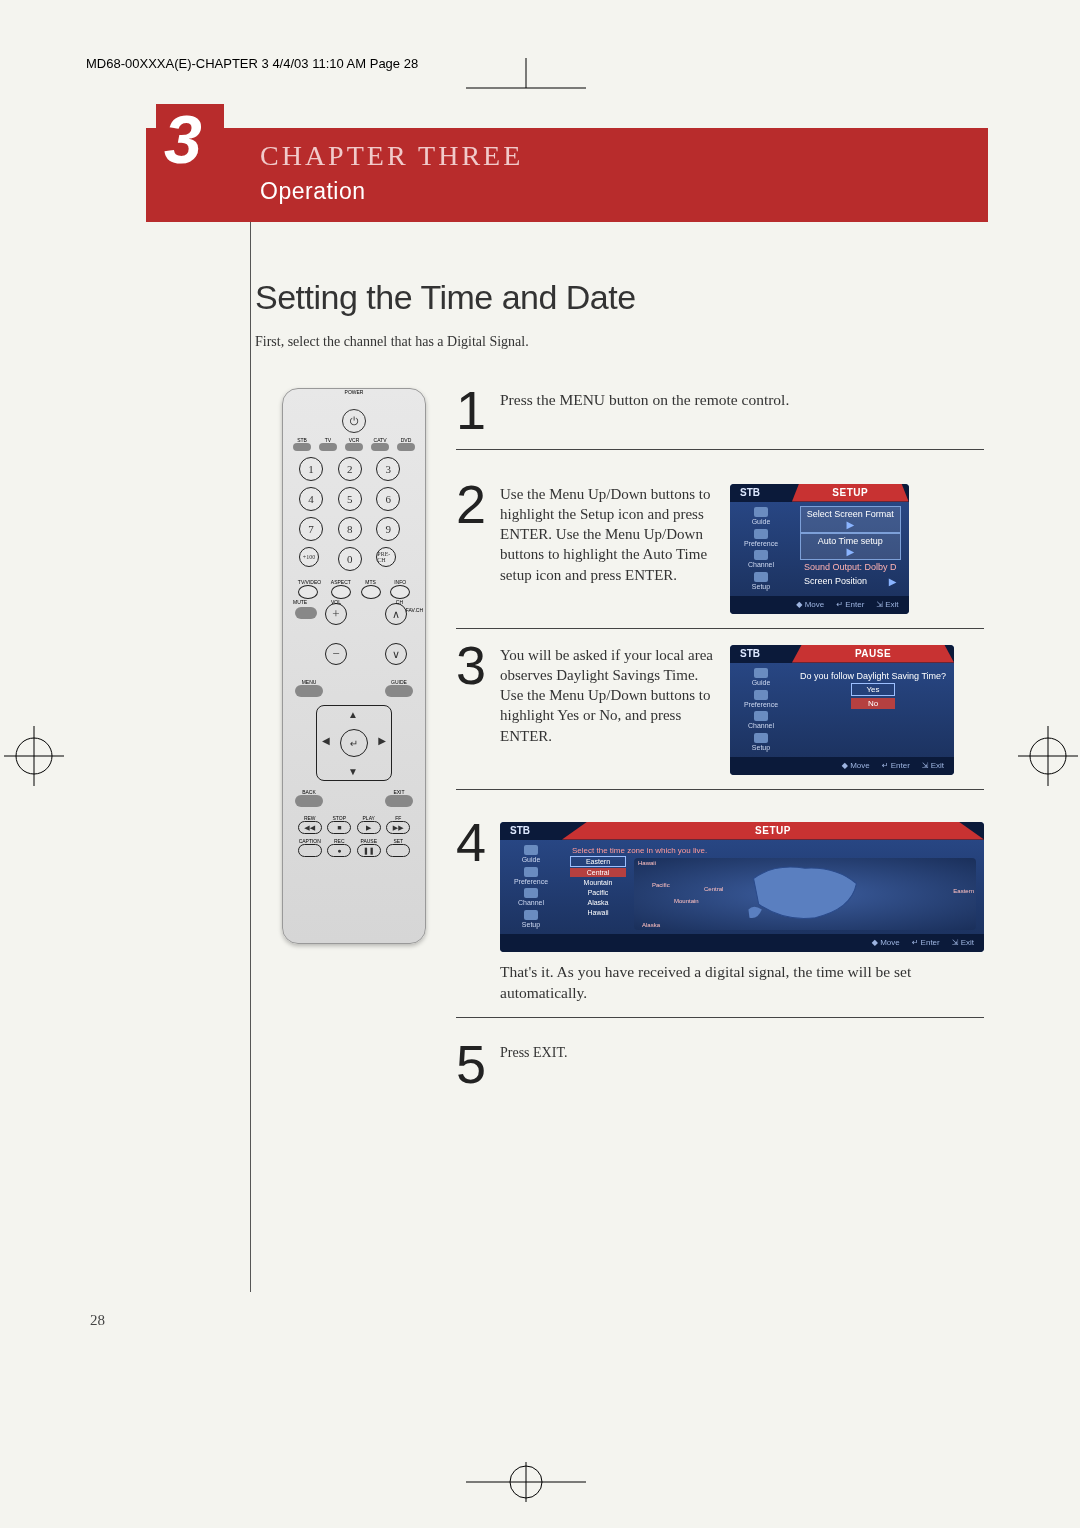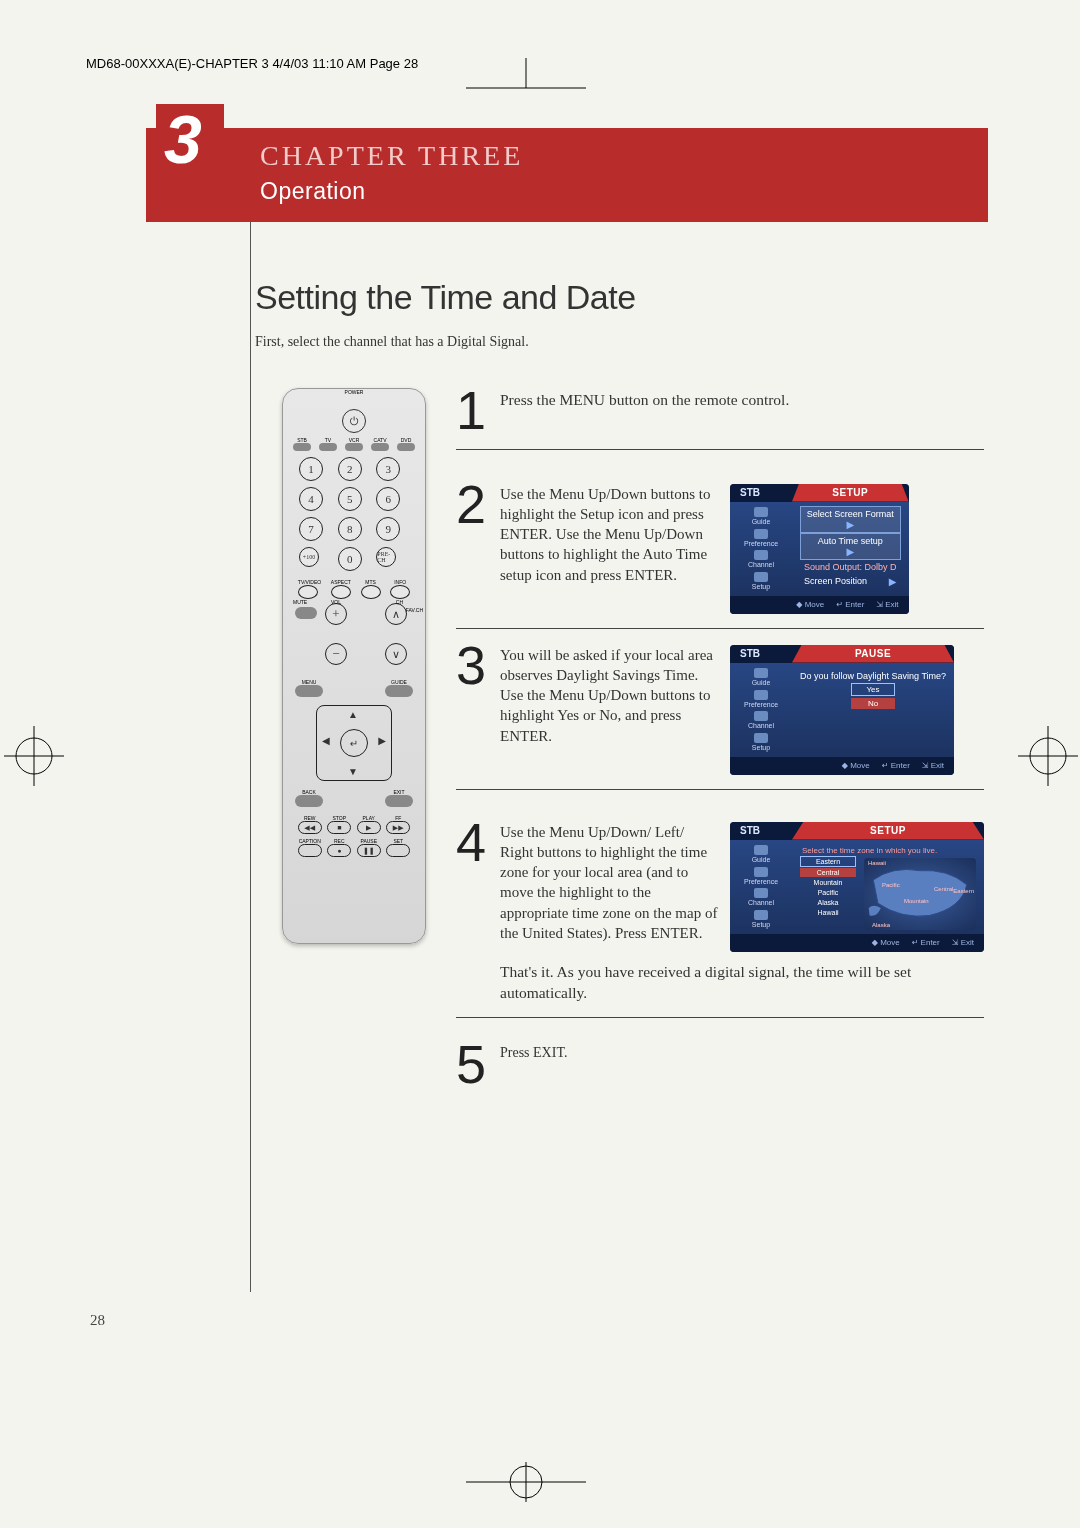--- a/index.html
+++ b/index.html
@@ -548,21 +548,20 @@
           <span>⇲ Exit</span>
         </div>
       </div>
     </div>
   </div>
 
   <div class="step" style="padding-top:28px">
     <div class="step-num">4</div>
     <div style="flex:1">
       <div class="step-row">
-        <div class="step-text-narrow">Use the Menu Up/Down/ Left/ Right buttons to highlight the time zone for your local area (and to move the highlight to the appropriate time zone on the map of the United States). Press ENTER.</div>
         <div class="osd-panel">
           <div class="osd-header">
             <div class="stb">STB</div>
             <div class="title-tab">SETUP</div>
           </div>
           <div class="osd-body">
             <div class="osd-sidebar">
               <div class="osd-side-item"><div class="icon"></div><span>Guide</span></div>
               <div class="osd-side-item"><div class="icon"></div><span>Preference</span></div>
               <div class="osd-side-item"><div class="icon"></div><span>Channel</span></div>

